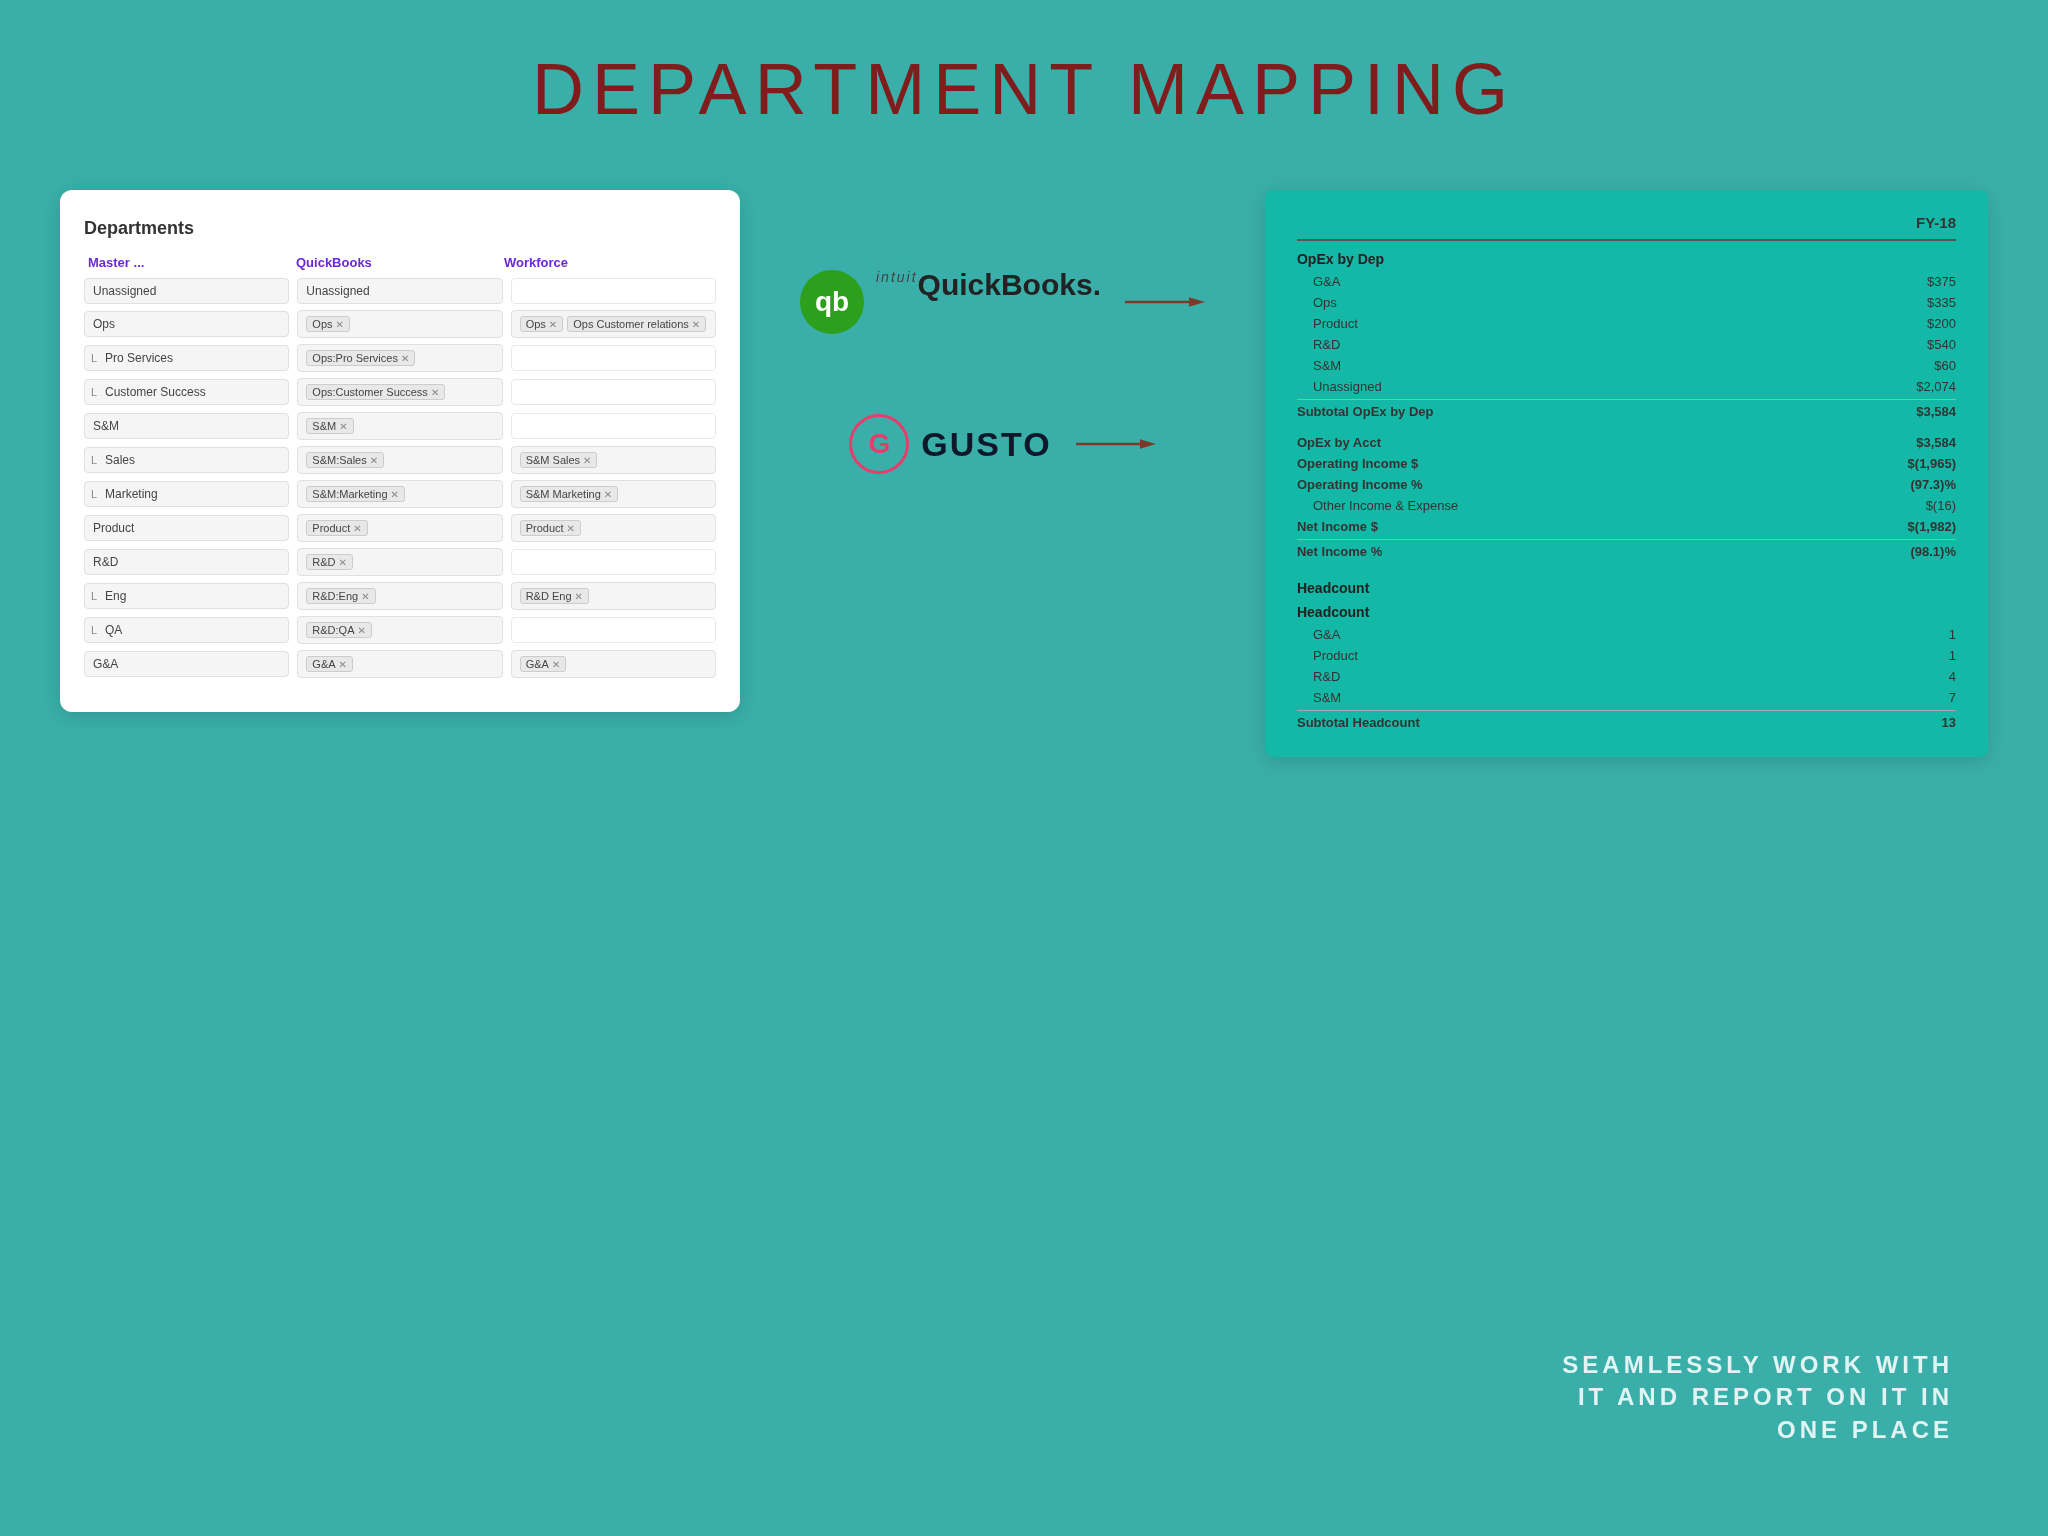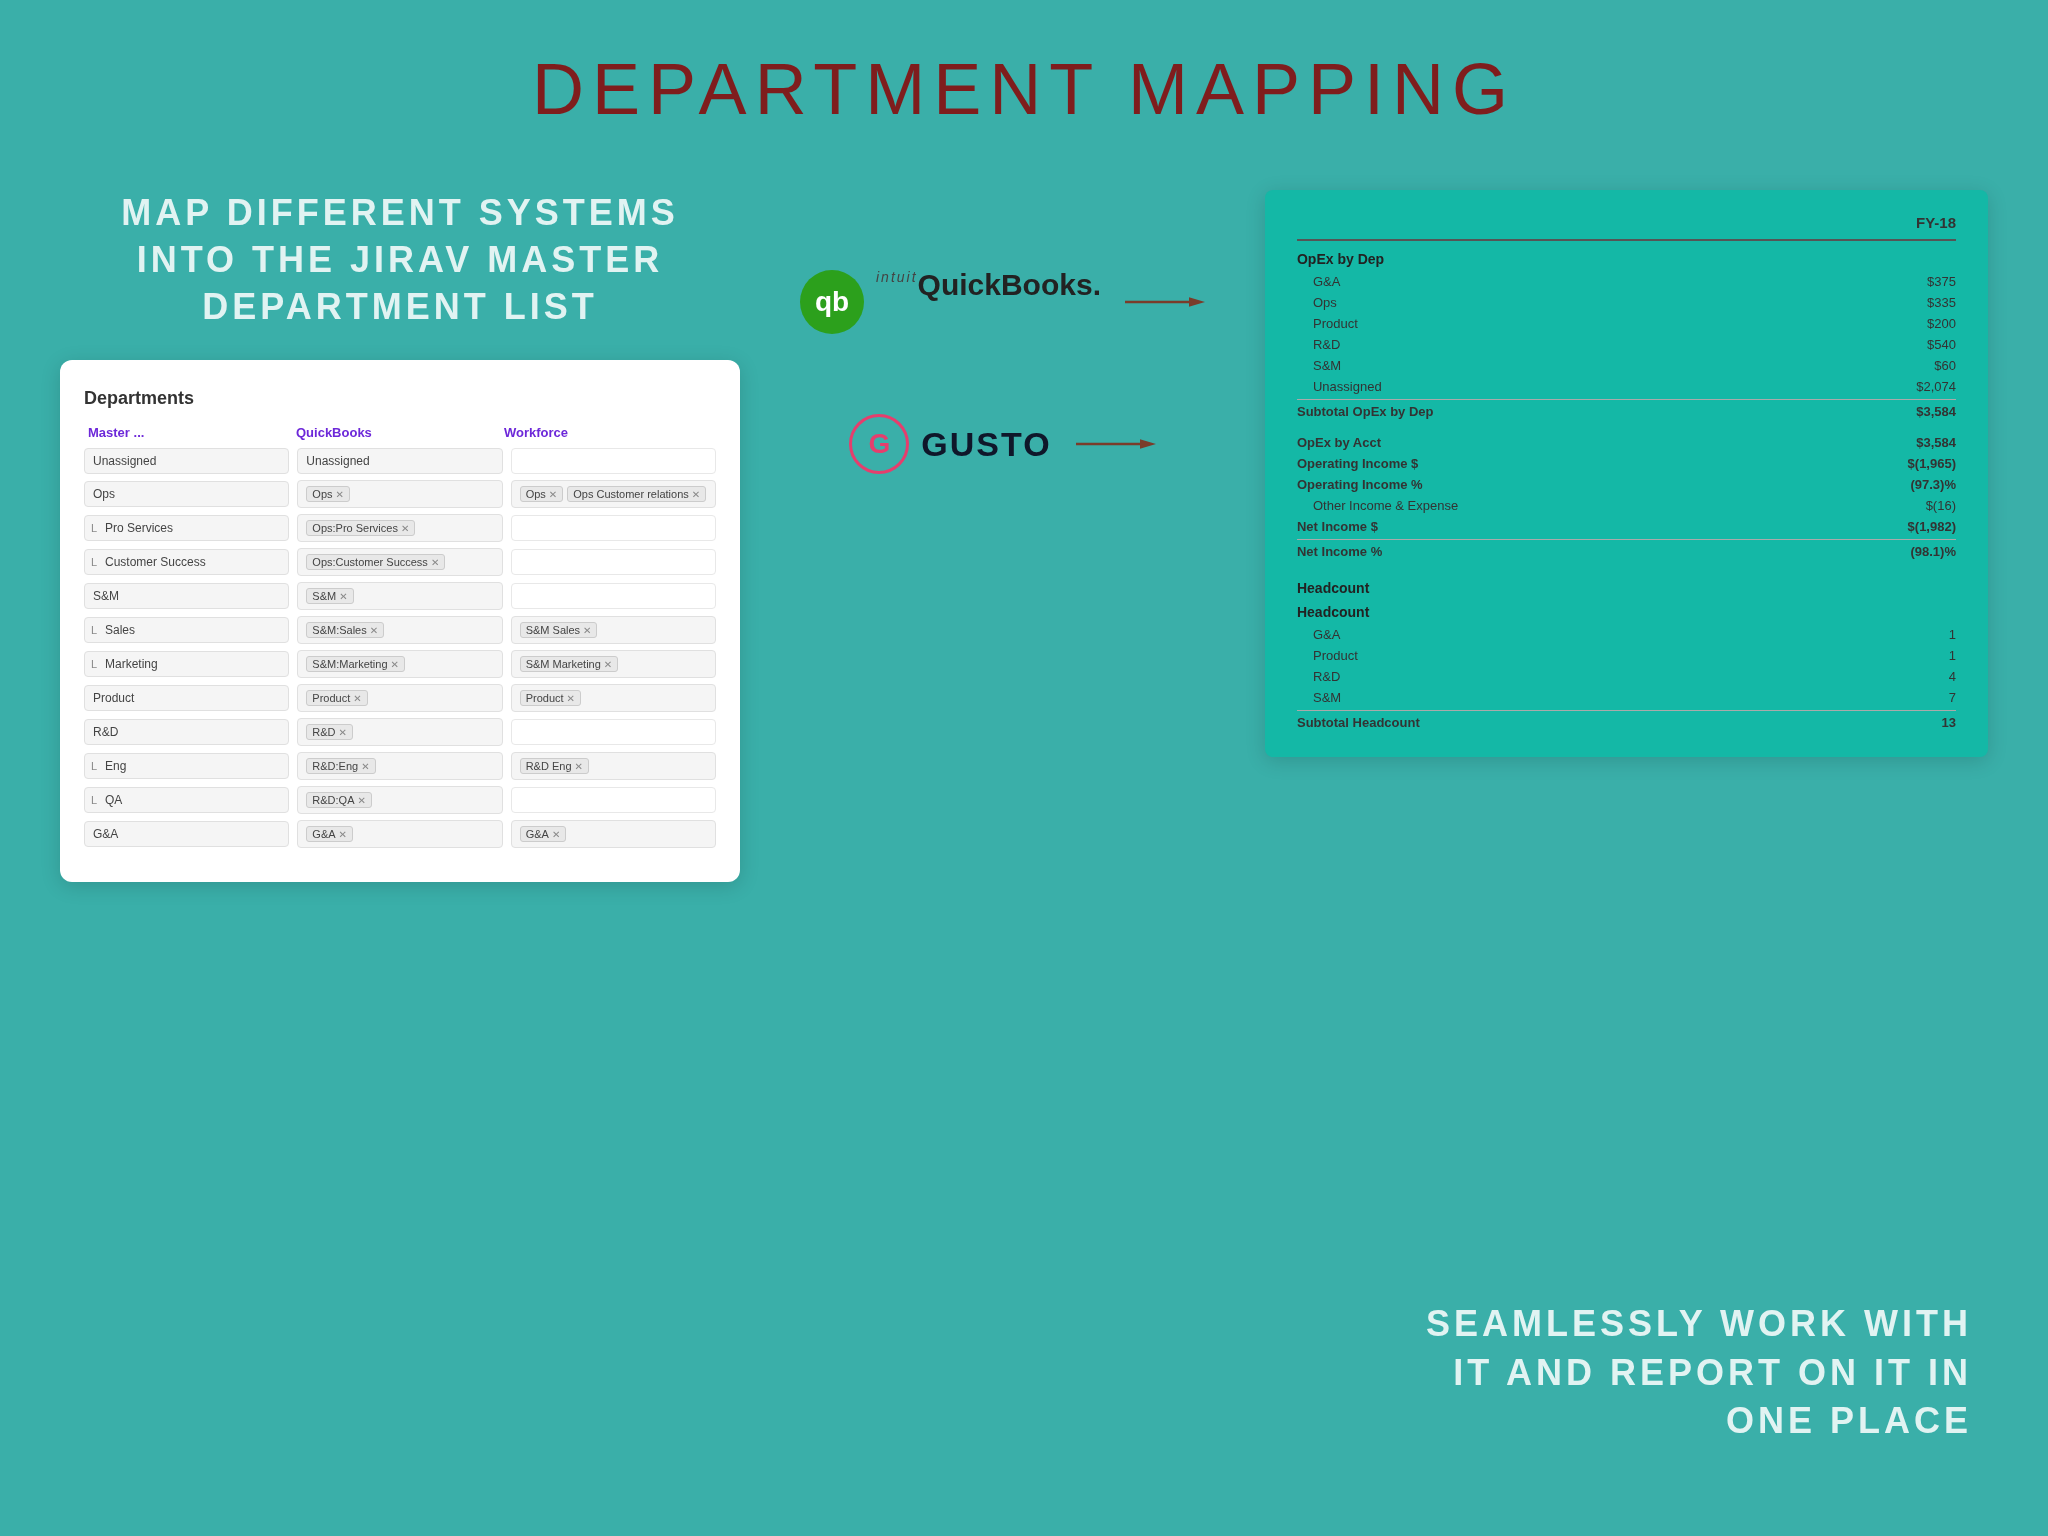--- a/index.html
+++ b/index.html
@@ -300,44 +300,39 @@
     }
 
     .fin-spacer {
       height: 10px;
     }
 
     
     .bottom-text {
       position: absolute;
       bottom: 90px;
-      right: 76px;
+      right: 95px;
       text-align: right;
       color: #ffffff;
-      font-size: 36px;
+      font-size: 24px;
       font-weight: 700;
       letter-spacing: 4px;
       line-height: 1.35;
       opacity: 0.85;
     }
 
   </style>
 </head>
 <body>
 
 <h1 class="page-title">DEPARTMENT MAPPING</h1>
 
 <div class="main-content">
 
   <div class="left-panel">
-    <div class="map-headline">
-      <span>MAP DIFFERENT SYSTEMS</span><br>
-      <span>INTO THE JIRAV MASTER</span><br>
-      <span>DEPARTMENT LIST</span>
-    </div>
 
     <div class="departments-card">
       <div class="dept-card-title">Departments</div>
 
       <div class="dept-table-header">
         <span>Master ...</span>
         <span>QuickBooks</span>
         <span>Workforce</span>
       </div>
 

